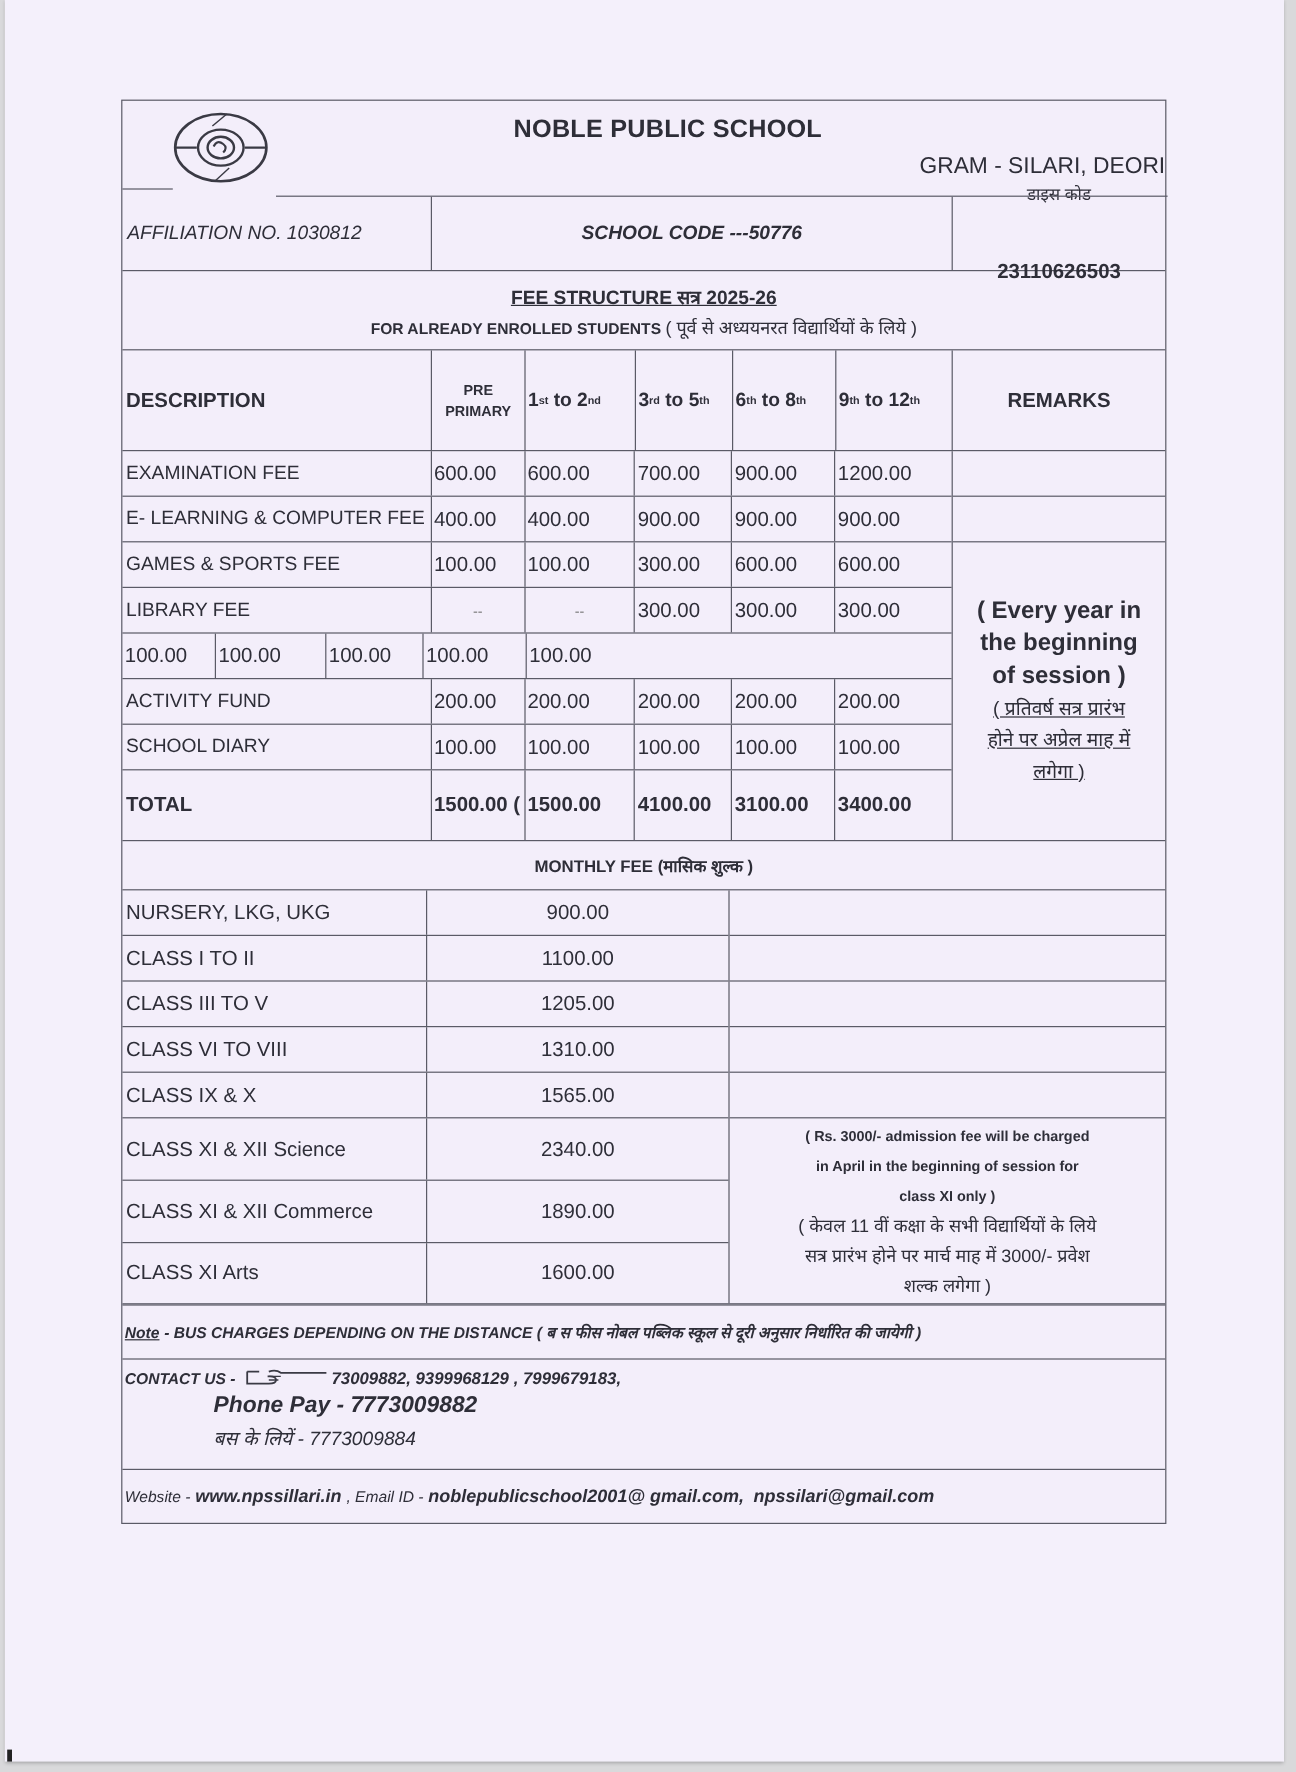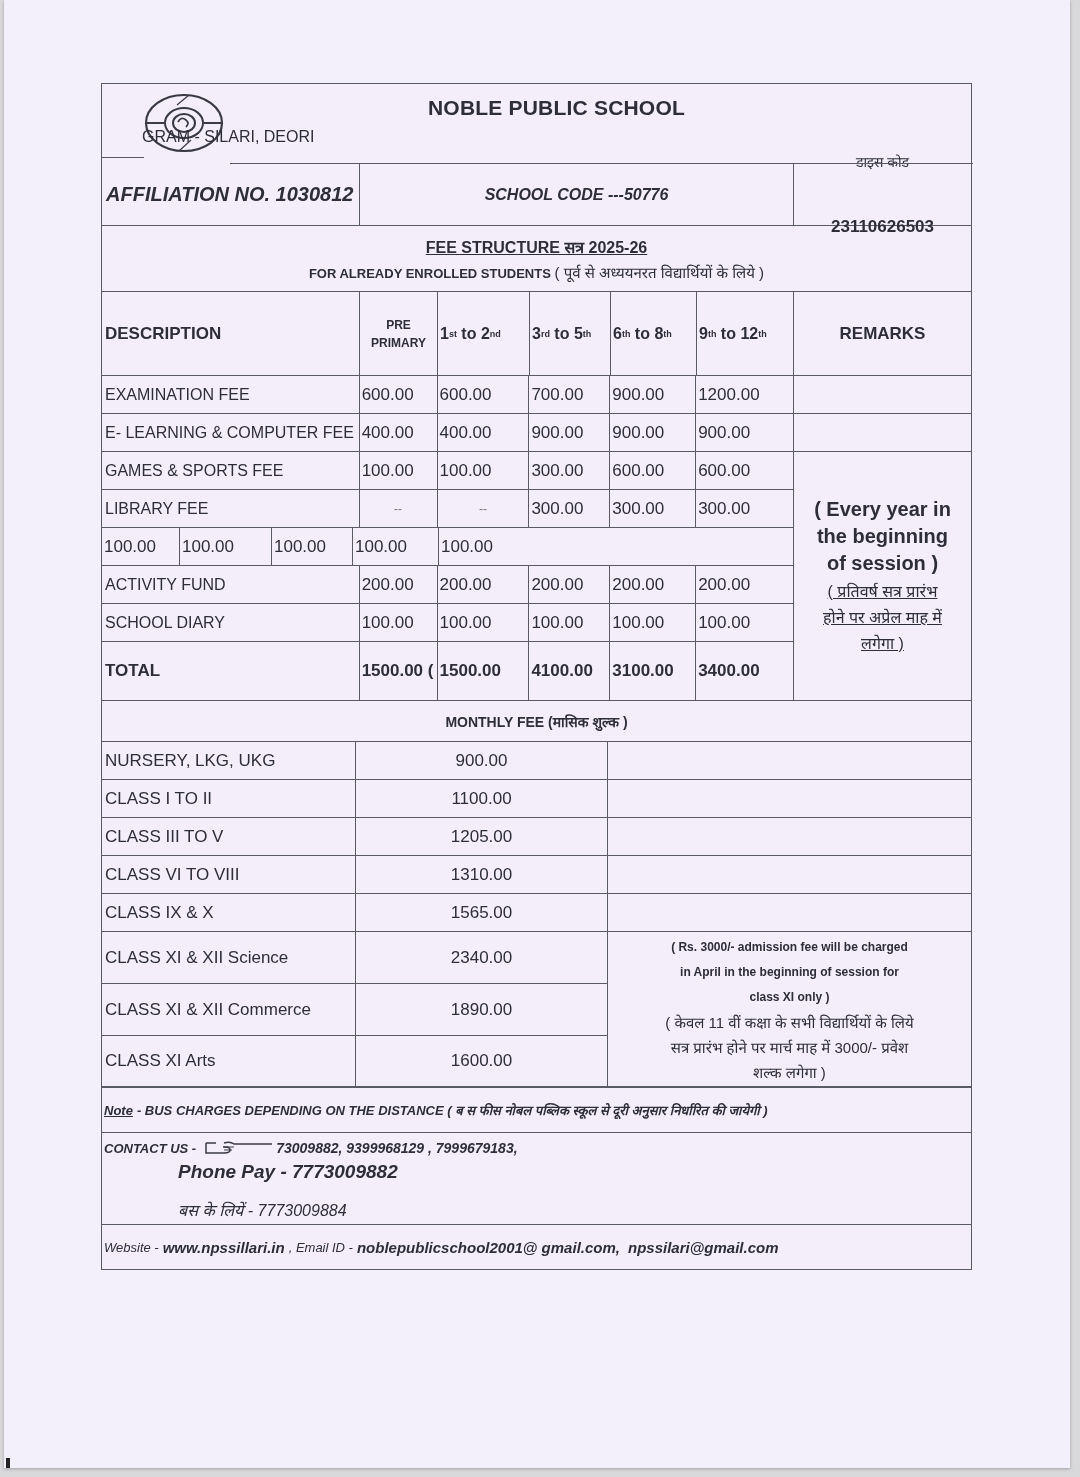--- a/index.html
+++ b/index.html
@@ -24,24 +24,24 @@
   .row:last-child { border-bottom:none; }
   .cell { box-sizing:border-box; border-right:1.5px solid #5a5a66; display:flex; align-items:center; }
   .cell:last-child { border-right:none;gap:44px; }
 
   
   .hdr { height:80px; position:relative; border-bottom:none; }
   .logo { position:absolute; left:40px; top:8px; width:84px; height:62px; }
   .logo-line-l { position:absolute; left:0; top:73px; width:42px; border-top:1.5px solid #5a5a66; }
   .logo-line-r { position:absolute; left:128px; top:79px; width:743px; border-top:1.5px solid #5a5a66; }
   .school-name { position:absolute; left:0; right:0; top:12px; text-align:center; font-size:21px; font-weight:bold; letter-spacing:0.2px; padding-left:40px;}
-  .school-addr { position:absolute; left:0; right:0; top:44px; text-align:left; font-size:16px; padding-left:40px;}
+  .school-addr { position:absolute; left:0; right:0; top:44px; text-align:right; font-size:19px; padding-left:40px;}
 
   .codes { height:62px; }
-  .codes .c1 { width:258px; font-style:italic; font-weight:bold; font-size:20px; padding-left:4px; }
+  .codes .c1 { width:258px; font-style:italic; font-weight:normal; font-size:16px; padding-left:4px; }
   .codes .c2 { width:434px; justify-content:center; font-style:italic; font-weight:bold; font-size:16px; }
   .codes .c3 { flex:1; flex-direction:column; justify-content:center; }
   .dise-label { font-size:14px; }
   .dise-val { font-size:17px; font-weight:bold; margin-top:2px; }
 
   .feehead { height:66px; flex-direction:column; justify-content:center; align-items:center; display:flex; }
   .fs-title { font-size:16px; font-weight:bold; text-decoration:underline; }
   .fs-sub { font-size:13px; font-weight:bold; margin-top:4px; }
   .fs-sub .hi { font-size:15px; font-weight:normal; }
 
@@ -92,21 +92,21 @@
   .m-note-hi { font-size:15px; line-height:25px; }
 
   .note-row { height:46px; align-items:center; font-size:13px; font-style:italic; font-weight:bold; padding-left:2px; border-top:1.5px solid #5a5a66; }
   .note-row .note-lbl { text-decoration:underline; margin-right:4px; }
 
   .contact { height:92px; flex-direction:column; align-items:flex-start; padding:6px 0 0 2px; display:flex; }
   .contact-line1 { font-size:13px; font-style:italic; font-weight:bold; display:flex; align-items:center; }
   .hand { display:inline-block; width:72px; height:18px; margin:0 0 0 8px; }
   .contact-phones { font-size:14px; }
   .phonepay { margin-left:74px; font-size:19px; font-style:italic; font-weight:bold; margin-top:4px; }
-  .bus { margin-left:74px; font-size:16px; font-style:italic; margin-top:16px; }
+  .bus { margin-left:74px; font-size:16px; font-style:italic; margin-top:4px; }
 
   .web { height:44px; align-items:center; font-size:13px; font-style:italic; padding-left:2px; }
   .web b { font-size:15px; margin:0 4px; }
 
   .corner-mark { position:absolute; left:6px; top:1458px; width:4px; height:10px; background:#222; }
 </style>
 </head>
 <body>
 
 <div class="page">

